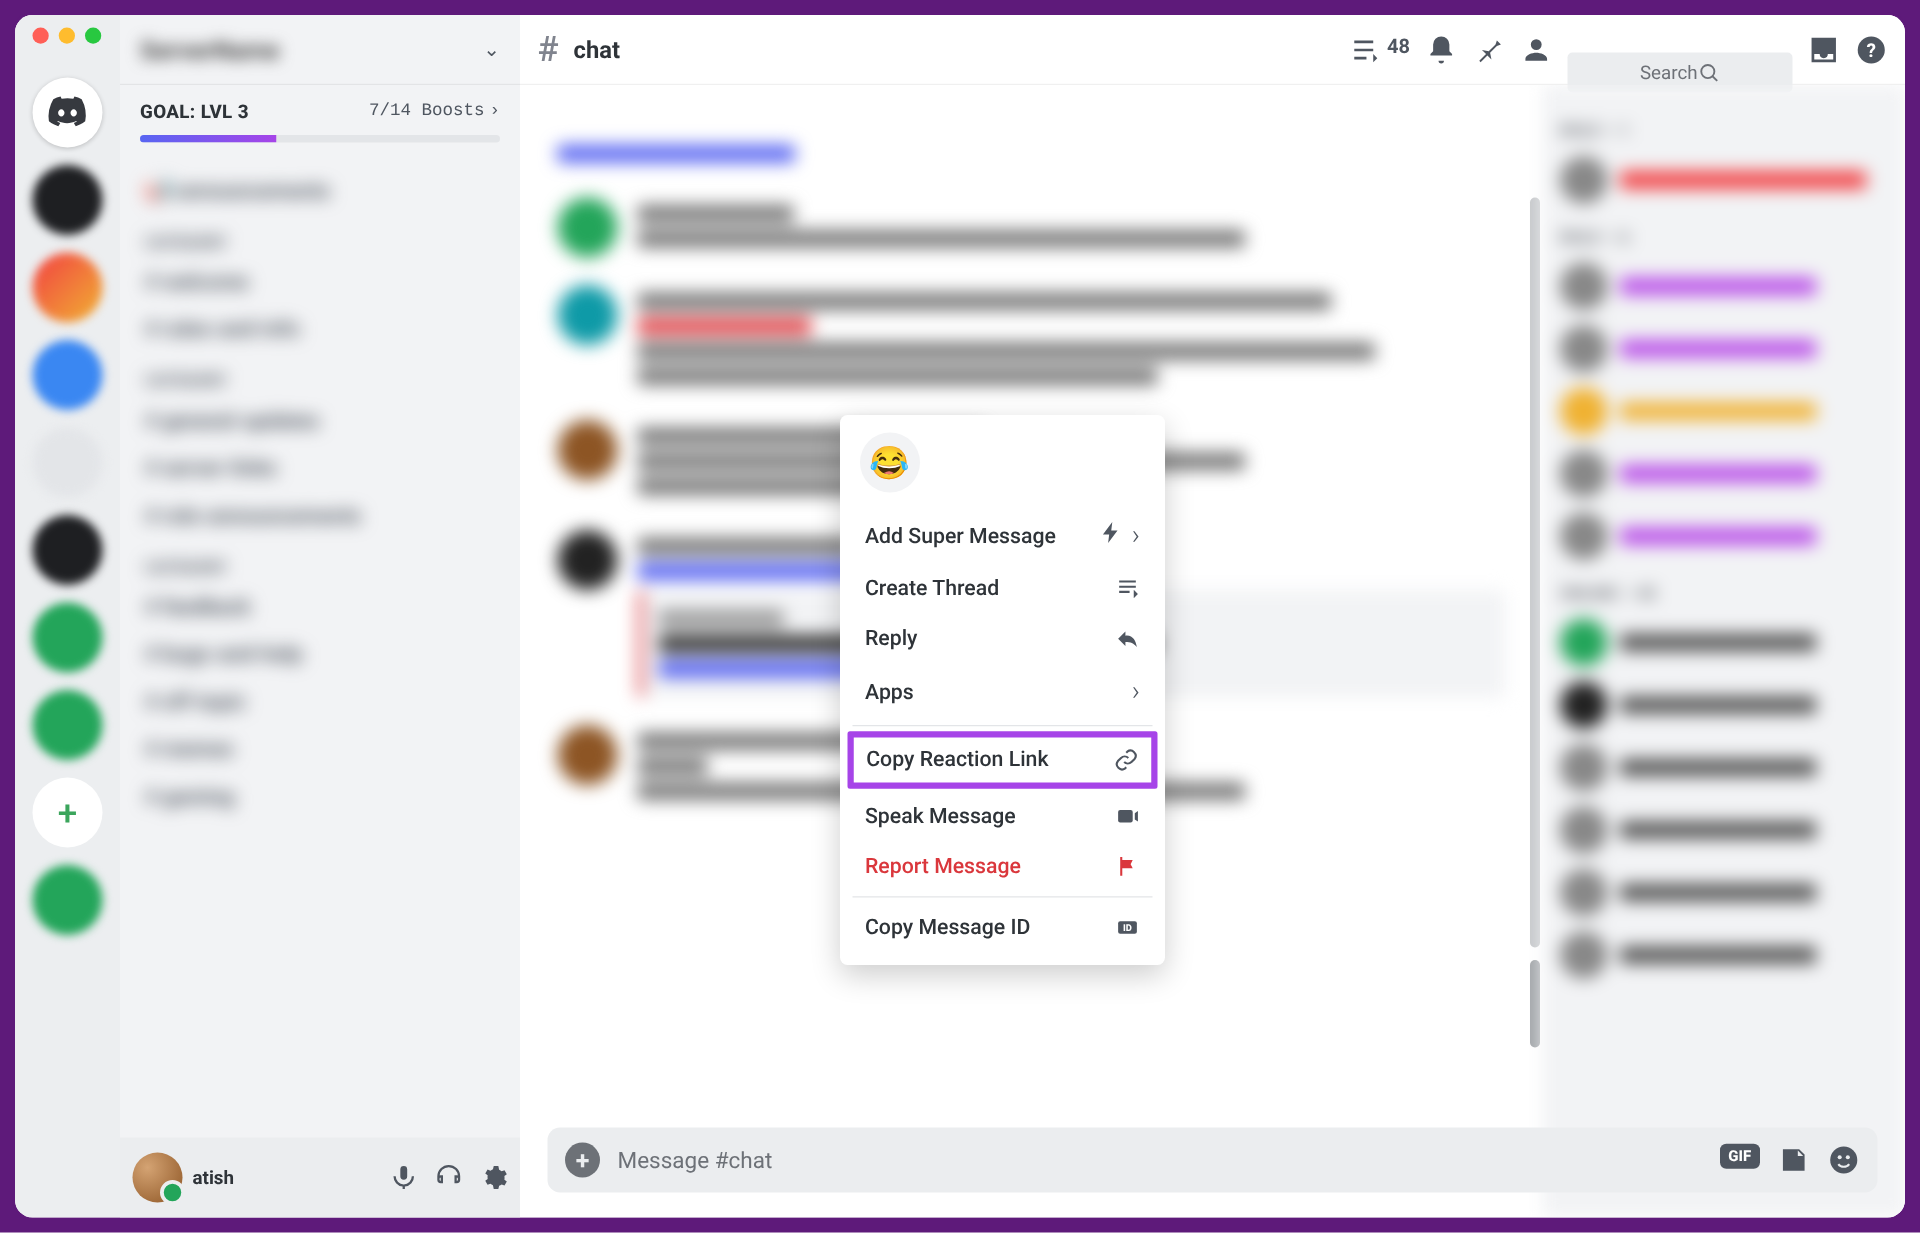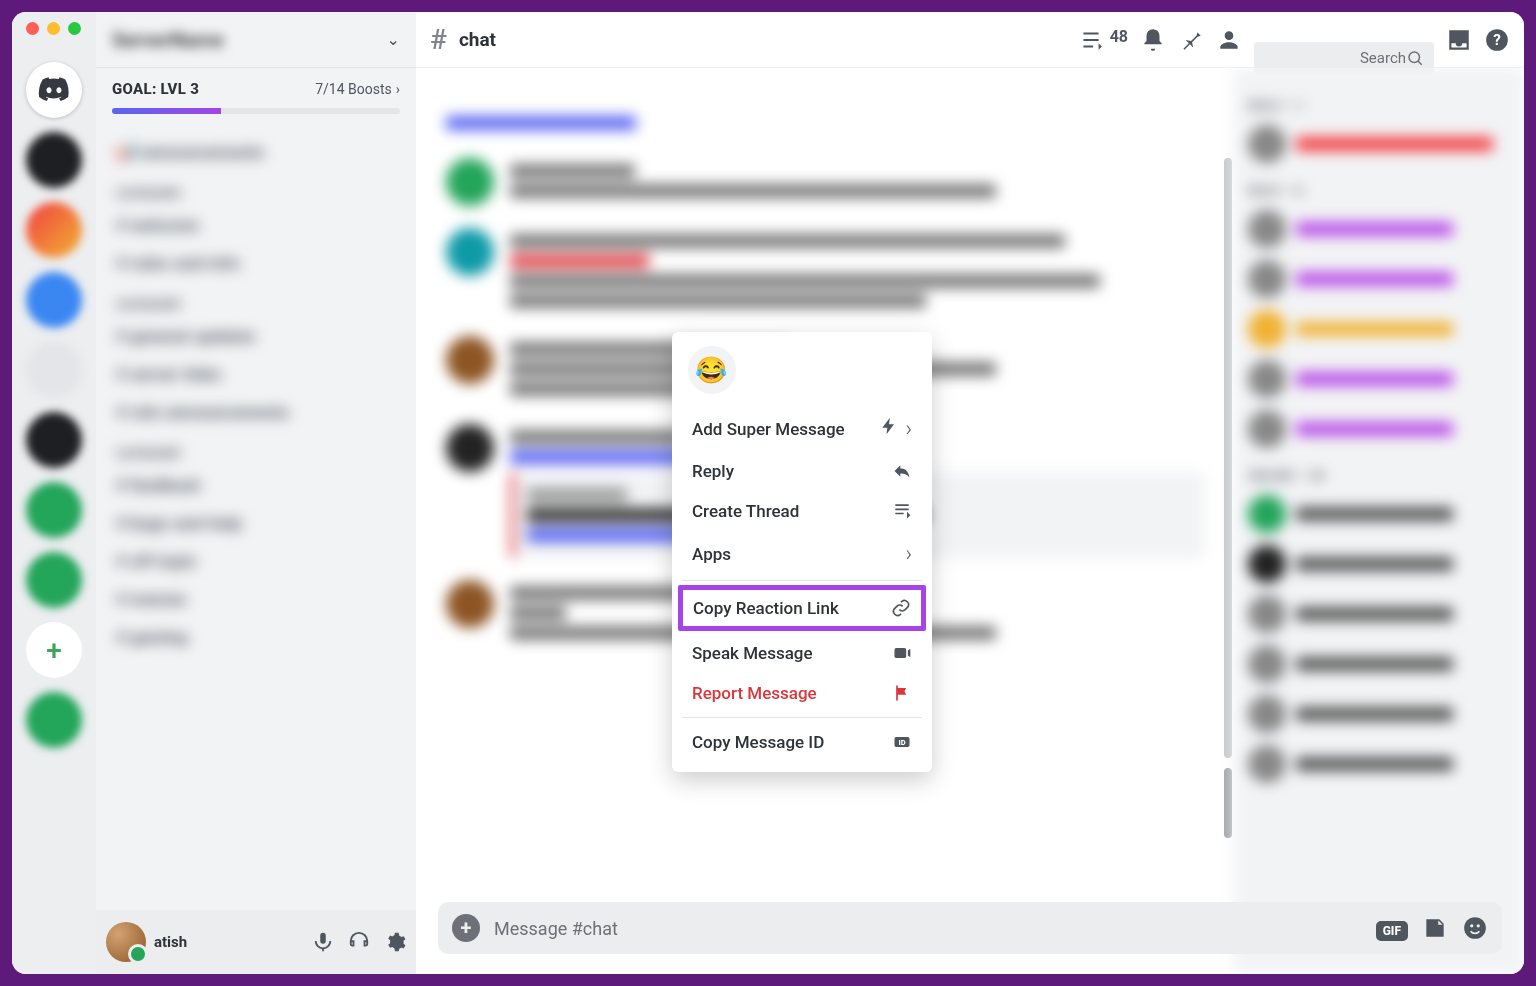--- a/index.html
+++ b/index.html
@@ -70,21 +70,21 @@
   }
   .server-header .name {
     filter: blur(6px);
     font-weight:700; color:#444; font-size:20px;
   }
   .goal {
     padding: 12px 16px 8px;
   }
   .goal-row { display:flex; justify-content:space-between; align-items:center; font-size:15px;}
   .goal-label { font-weight:800; letter-spacing:0.3px; color:#2e3338;}
-  .goal-boost { color:#4f5660; font-size:14px; display:flex; align-items:center; gap:4px;}
+  .goal-boost { color:#4f5660; font-size:14px; display:flex; align-items:center; gap:4px;font-family:Liberation Mono, monospace;}
   .goal-bar { height:6px; background:#e3e5e8; border-radius:3px; margin-top:10px; overflow:hidden;}
   .goal-bar .fill{ height:100%; width:38%; background:linear-gradient(90deg,#5865f2,#a644e8);}
   .channel-list {
     flex:1; overflow:hidden;
     padding: 10px 8px;
     filter: blur(7px);
     color:#4f5660;
   }
   .channel-list .ch {
     padding:8px 12px; border-radius:4px; margin:2px 0;
@@ -127,21 +127,21 @@
     border-bottom:1px solid rgba(0,0,0,0.06);
   }
   .topbar .hash { color:#80848e; font-size:28px; font-weight:500;}
   .topbar .chname { font-size:19px; font-weight:700; color:#2e3338; }
   .topbar .spacer{flex:1;}
   .topbar .tico { color:#4f5660; display:flex; align-items:flex-start; gap:6px; font-weight:700;}
   .topbar .tico svg{width:26px;height:26px;}
   .search {
     width:180px; height:32px; background:#ebedef; border-radius:4px;
     display:flex;align-items:center;padding:0 10px; color:#6d7177;
-    font-size:15px; justify-content:flex-end;margin-top:36px;
+    font-size:15px; justify-content:center;margin-top:36px;
   }
   .search svg{width:18px;height:18px;}
 
   .chat-body {
     flex:1; display:flex; position:relative;
     overflow:hidden;
   }
   .messages {
     flex:1;
     padding: 20px 30px 90px 30px;
@@ -181,21 +181,21 @@
     height:52px;
     background:#ebedef; border-radius:10px;
     display:flex; align-items:center; padding:0 14px;
     gap:14px;
   }
   .msg-input .plus{
     width:28px;height:28px;border-radius:50%;background:#6d7177;color:#ebedef;
     display:flex;align-items:center;justify-content:center;font-size:20px;font-weight:700;
   }
   .msg-input .ph{ color:#6d7177; font-size:18px; flex:1;}
-  .msg-input .ric{ display:flex; gap:14px; align-items:flex-end;}
+  .msg-input .ric{ display:flex; gap:14px; align-items:flex-start;}
   .msg-input .gif{
     background:#4f5660;color:#fff;border-radius:5px;padding:3px 7px;font-size:12px;font-weight:800;
   }
   .msg-input svg{width:26px;height:26px;color:#4f5660;}
 
   
   .members {
     width:290px;
     background:#f2f3f5;
     padding:16px 10px;
@@ -522,32 +522,32 @@
     <div class="item">
       <span>Add Super Message</span>
       <span class="ico" style="gap:6px;">
         <svg viewBox="0 0 24 24" fill="currentColor">
             <path d="M13 2L4 14h6l-1 8 9-12h-6l1-8z"></path>
           </svg>
         <span class="chev"></span>
       </span>
     </div>
     <div class="item">
+      <span>Create Thread</span>
+      <span class="ico">
+          <svg viewBox="0 0 24 24" fill="currentColor">
+            <path d="M4 4h16v2H4zm0 5h16v2H4zm0 5h10v2H4zM18 13l4 4-4 4v-8z"></path>
+          </svg>
+        </span>
+    </div>
+    <div class="item">
       <span>Reply</span>
       <span class="ico">
           <svg viewBox="0 0 24 24" fill="currentColor">
             <path d="M10 9V5l-7 7 7 7v-4c5 0 8 1 11 5-1-6-4-12-11-11z"></path>
-          </svg>
-        </span>
-    </div>
-    <div class="item">
-      <span>Create Thread</span>
-      <span class="ico">
-          <svg viewBox="0 0 24 24" fill="currentColor">
-            <path d="M4 4h16v2H4zm0 5h16v2H4zm0 5h10v2H4zM18 13l4 4-4 4v-8z"></path>
           </svg>
         </span>
     </div>
     <div class="item">
       <span>Apps</span>
       <span class="ico chev"></span>
     </div>
     <div class="sep"></div>
     <div class="item highlight">
       <span>Copy Reaction Link</span>

